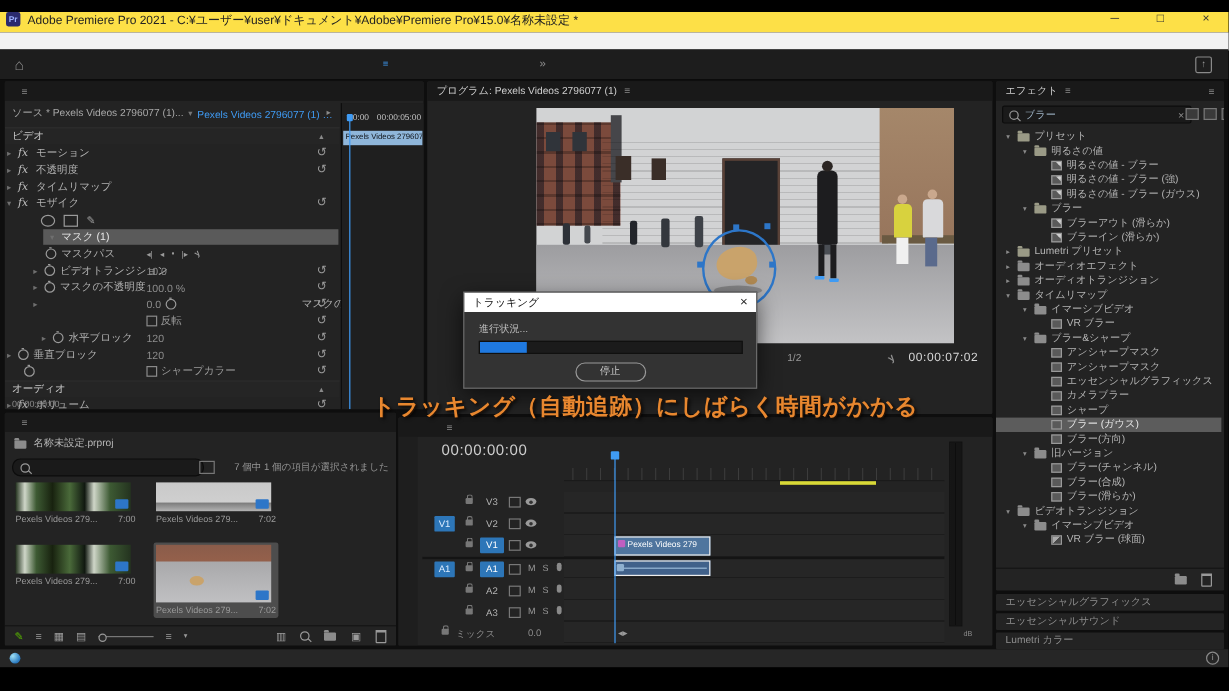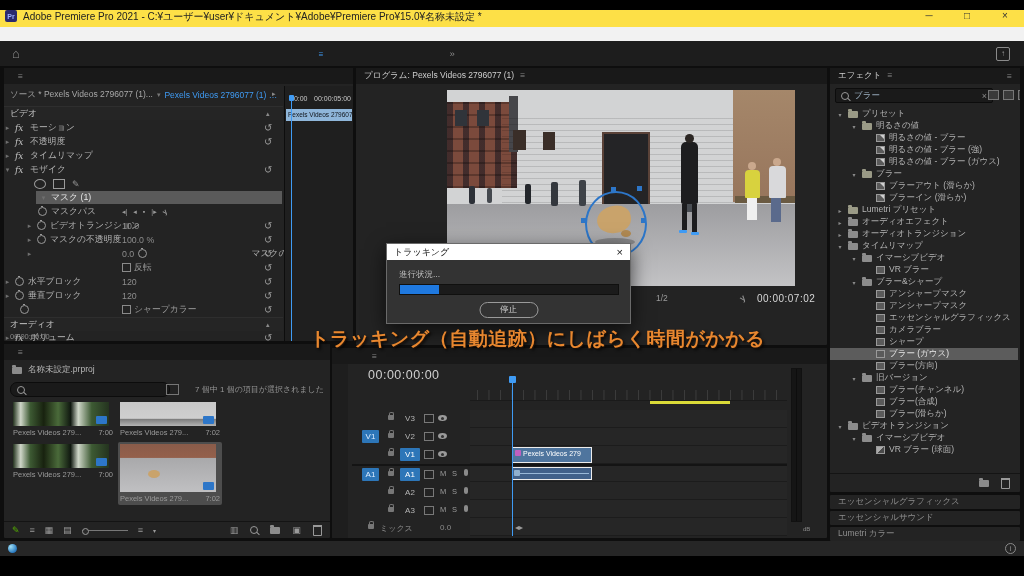--- a/index.html
+++ b/index.html
@@ -63,21 +63,21 @@
 .scene div{position:absolute;}
 
 .proj-file{position:absolute;left:8px;top:20px;display:flex;align-items:center;gap:6px;font-size:8.5px;color:#b8b8b8;}
 .folder-gl{width:10px;height:7px;background:#8c8c8c;border-radius:1px;position:relative;flex:0 0 auto;}
 .folder-gl::before{content:"";position:absolute;top:-2px;left:0;width:4px;height:2px;background:#8c8c8c;border-radius:1px 1px 0 0;}
 .search-box{position:absolute;left:6px;top:38px;width:146px;height:13px;background:#1a1a1a;border:1px solid #0c0c0c;border-radius:7px;display:flex;align-items:center;padding:0 6px;gap:4px;}
 .mag{width:6px;height:6px;border:1px solid #999;border-radius:50%;position:relative;flex:0 0 auto;}
 .mag::after{content:"";position:absolute;width:4px;height:1px;background:#999;transform:rotate(45deg);right:-3px;bottom:-1px;}
 .proj-filter{position:absolute;left:162px;top:40px;width:11px;height:9px;border:1px solid #777;}
 .proj-status{position:absolute;right:6px;top:40px;font-size:8px;color:#969696;}
-#proj-items{position:absolute;left:7px;top:56px;width:312px;display:flex;flex-wrap:wrap;gap:3px;align-content:flex-start;}
+#proj-items{position:absolute;left:7px;top:56px;width:312px;display:flex;flex-wrap:wrap;gap:13px;align-content:flex-start;}
 .proj-item{width:100px;padding:2px;border-radius:2px;}
 .proj-item.selected{background:#4d4d4d;}
 .thumb{position:relative;width:96px;height:24px;background:#555;}
 .proj-item.selected .thumb{height:48px;}
 .thumb-trees{background:linear-gradient(90deg,#24331f 0%,#cfd6c8 8%,#3d5a33 18%,#18220f 32%,#4a6a3a 47%,#101810 60%,#cfd6c8 68%,#3d5a33 82%,#24331f 100%);}
 .thumb-sky{background:linear-gradient(180deg,#c9c9c9 0%,#cfcfcf 68%,#7d7d7d 72%,#b3b3b3 100%);}
 .thumb-plaza{background:linear-gradient(180deg,#8a5c4a 0%,#94604b 28%,#a9a9ab 30%,#c0c0c2 100%);}
 .thumb-plaza::after{content:"";position:absolute;left:28px;top:26px;width:12px;height:8px;background:#c9a36b;border-radius:50%;}
 .mbadge{position:absolute;right:2px;bottom:2px;width:11px;height:8px;background:#2d76c8;border-radius:1px;}
 .pi-meta{display:flex;font-size:7.5px;color:#9a9a9a;margin-top:2px;gap:4px;white-space:nowrap;}
@@ -288,21 +288,21 @@
           <span class="stopw"></span>
           <span>マスクの拡張</span>
           <span class="val">0.0</span>
           <span class="rst">↺</span>
         </div>
       <div class="ecr" style="top:193px;padding-left:32px;">
           <span class="cbx" style="position:absolute;left:118px;"></span>
           <span style="position:absolute;left:130px;color:#9a9a9a;">反転</span>
           <span class="rst">↺</span>
         </div>
-      <div class="ecr" style="top:207px;">
+      <div class="ecr" style="top:207px;padding-left:29px;">
           <span class="tw">▸</span>
           <span class="stopw"></span>
           <span>水平ブロック</span>
           <span class="val">120</span>
           <span class="rst">↺</span>
         </div>
       <div class="ecr" style="top:221px;">
           <span class="tw">▸</span>
           <span class="stopw"></span>
           <span>垂直ブロック</span>

